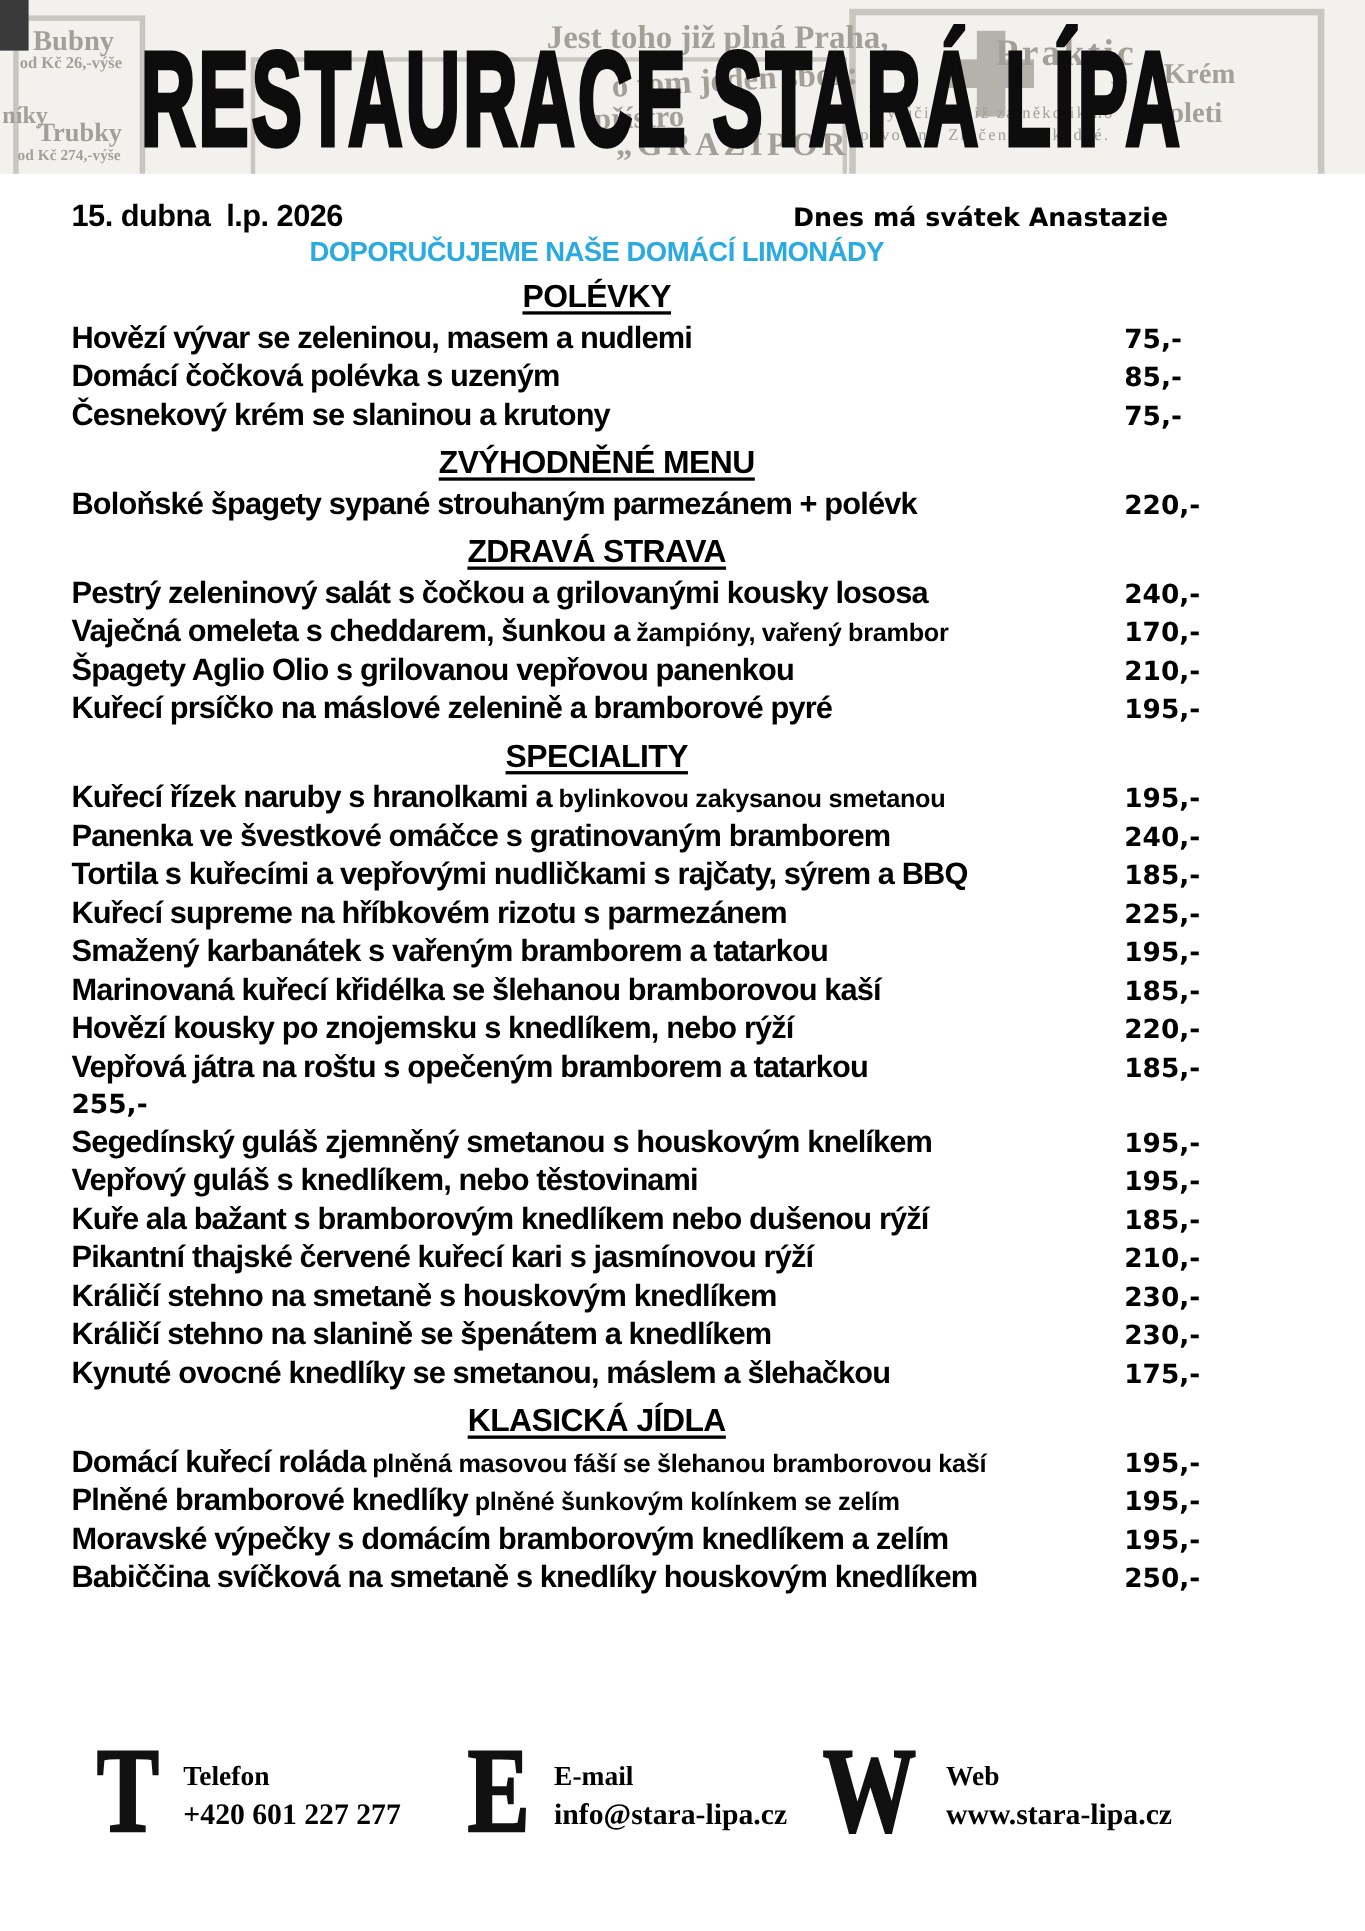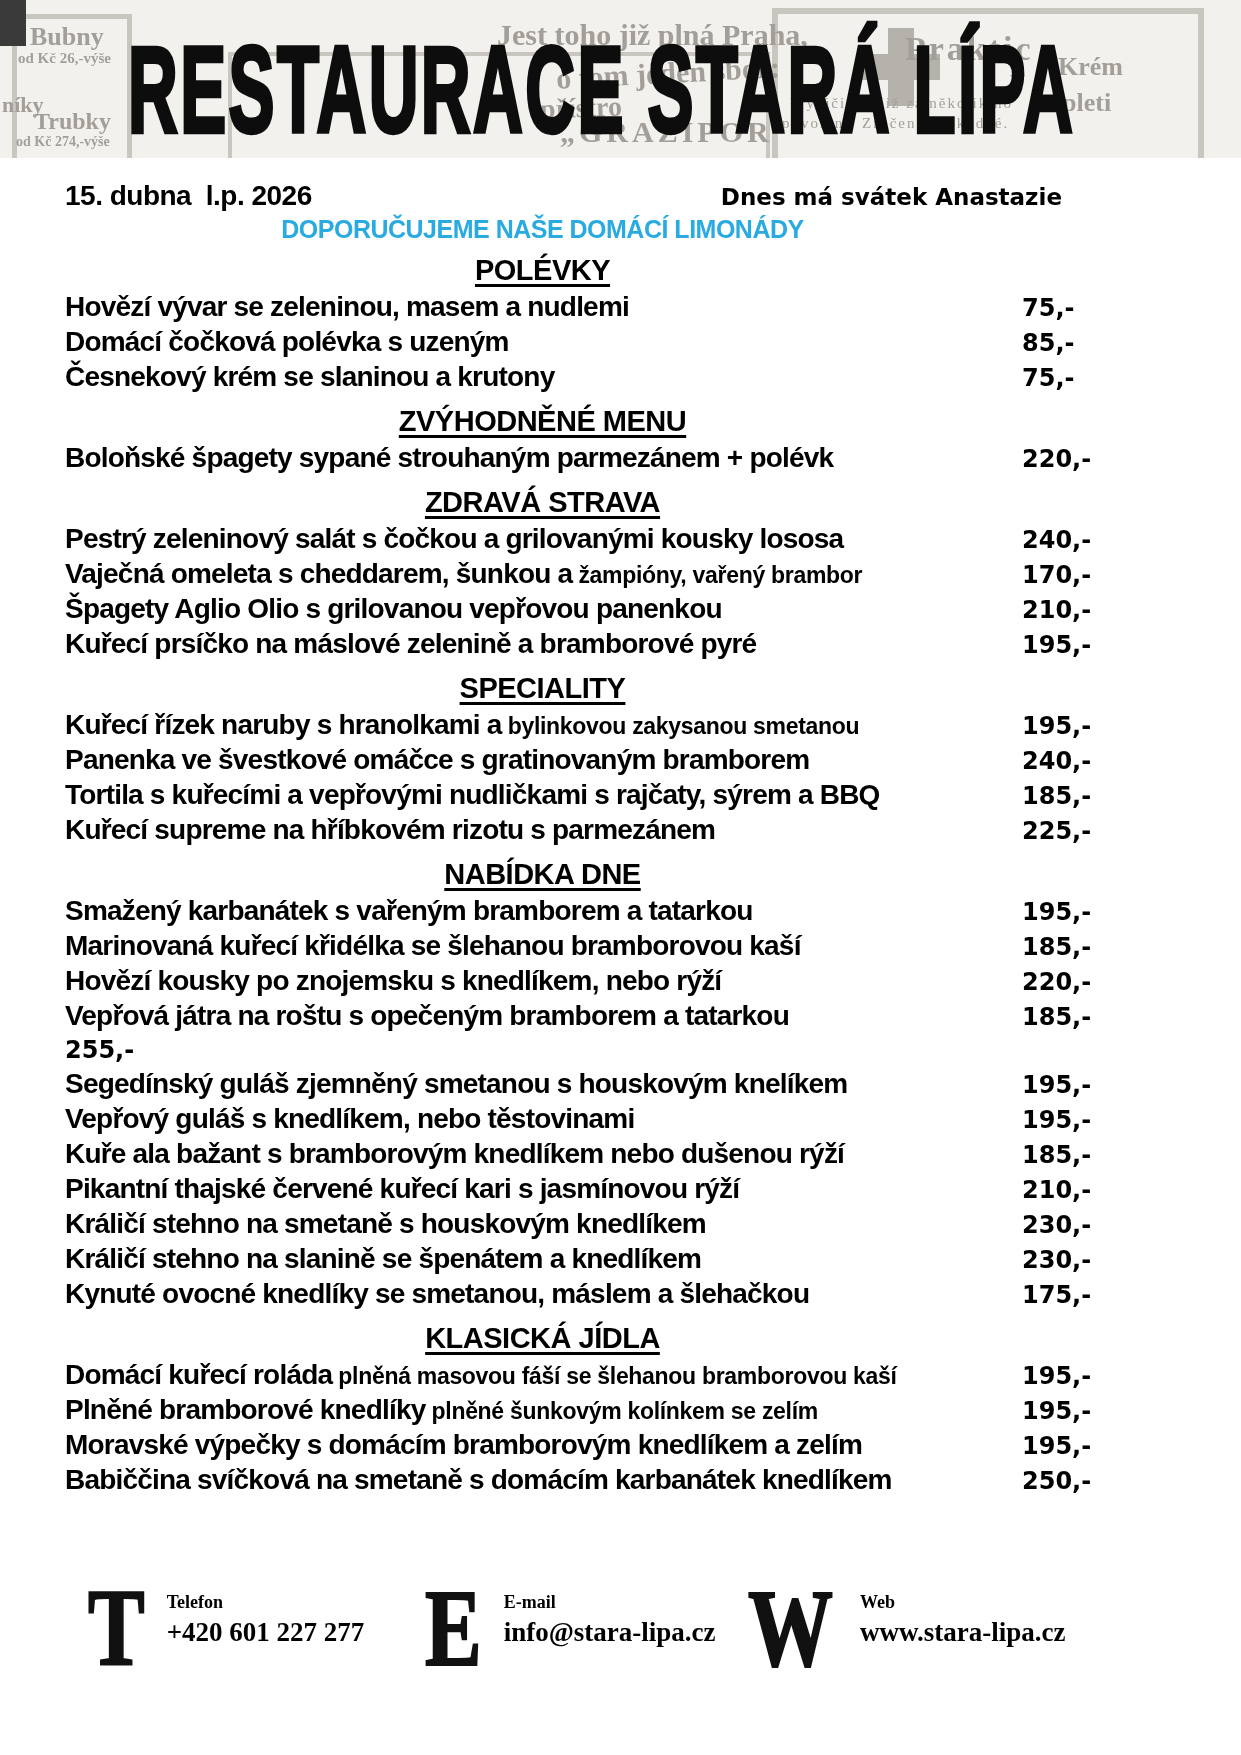--- a/index.html
+++ b/index.html
@@ -50,21 +50,21 @@
               text-align:left;white-space:nowrap;flex:none;}
 
   
   .footer{position:absolute;top:1578px;left:0;width:1241px;height:130px;}
   .contact{position:absolute;display:flex;align-items:flex-start;}
   .contact-t{left:88px;} .contact-e{left:425px;} .contact-w{left:748px;}
   .big-letter{font-family:"Liberation Serif",serif;font-weight:bold;font-size:100px;line-height:0.92;
               transform:scale(0.85,1.1);transform-origin:left top;color:#111;
               -webkit-text-stroke:2px #111;}
   .contact-text{margin-left:12px;padding-top:14px;font-family:"Liberation Serif",serif;}
-  .contact-label{font-size:18px;font-weight:bold;}
+  .contact-label{font-size:25px;font-weight:bold;margin-top:10px;}
   .contact-value{font-size:27px;font-weight:bold;margin-top:4px;}
 </style>
 </head>
 <body>
 
 <div class="page">
 
   <div class="header-band">
     <div class="collage-box" style="left:228px;top:52px;width:534px;height:120px;"></div>
     <div class="collage-box" style="left:772px;top:8px;width:420px;height:160px;border-width:6px;"></div>
@@ -154,21 +154,20 @@
           <div class="menu-row">
             <span class="item-name">Tortila s kuřecími a vepřovými nudličkami s rajčaty, sýrem a BBQ</span>
             <span class="item-price">185,-</span>
           </div>
           <div class="menu-row">
             <span class="item-name">Kuřecí supreme na hříbkovém rizotu s parmezánem</span>
             <span class="item-price">225,-</span>
           </div>
         </div>
         <div class="section">
-          <div class="section-title">NABÍDKA DNE</div>
           <div class="menu-row">
             <span class="item-name">Smažený karbanátek s vařeným bramborem a tatarkou</span>
             <span class="item-price">195,-</span>
           </div>
           <div class="menu-row">
             <span class="item-name">Marinovaná kuřecí křidélka se šlehanou bramborovou kaší</span>
             <span class="item-price">185,-</span>
           </div>
           <div class="menu-row">
             <span class="item-name">Hovězí kousky po znojemsku s knedlíkem, nebo rýží</span>
@@ -218,21 +217,21 @@
           </div>
           <div class="menu-row">
             <span class="item-name">Plněné bramborové knedlíky<span class="small-part"> plněné šunkovým kolínkem se zelím</span></span>
             <span class="item-price">195,-</span>
           </div>
           <div class="menu-row">
             <span class="item-name">Moravské výpečky s domácím bramborovým knedlíkem a zelím</span>
             <span class="item-price">195,-</span>
           </div>
           <div class="menu-row">
-            <span class="item-name">Babiččina svíčková na smetaně s domácím karbanátek knedlíkem</span>
+            <span class="item-name">Babiččina svíčková na smetaně s knedlíky houskovým knedlíkem</span>
             <span class="item-price">250,-</span>
           </div>
         </div>
       </div>
   </div>
 
   <div class="footer">
     <div class="contact contact-t">
       <span class="big-letter">T</span>
       <span class="contact-text">

